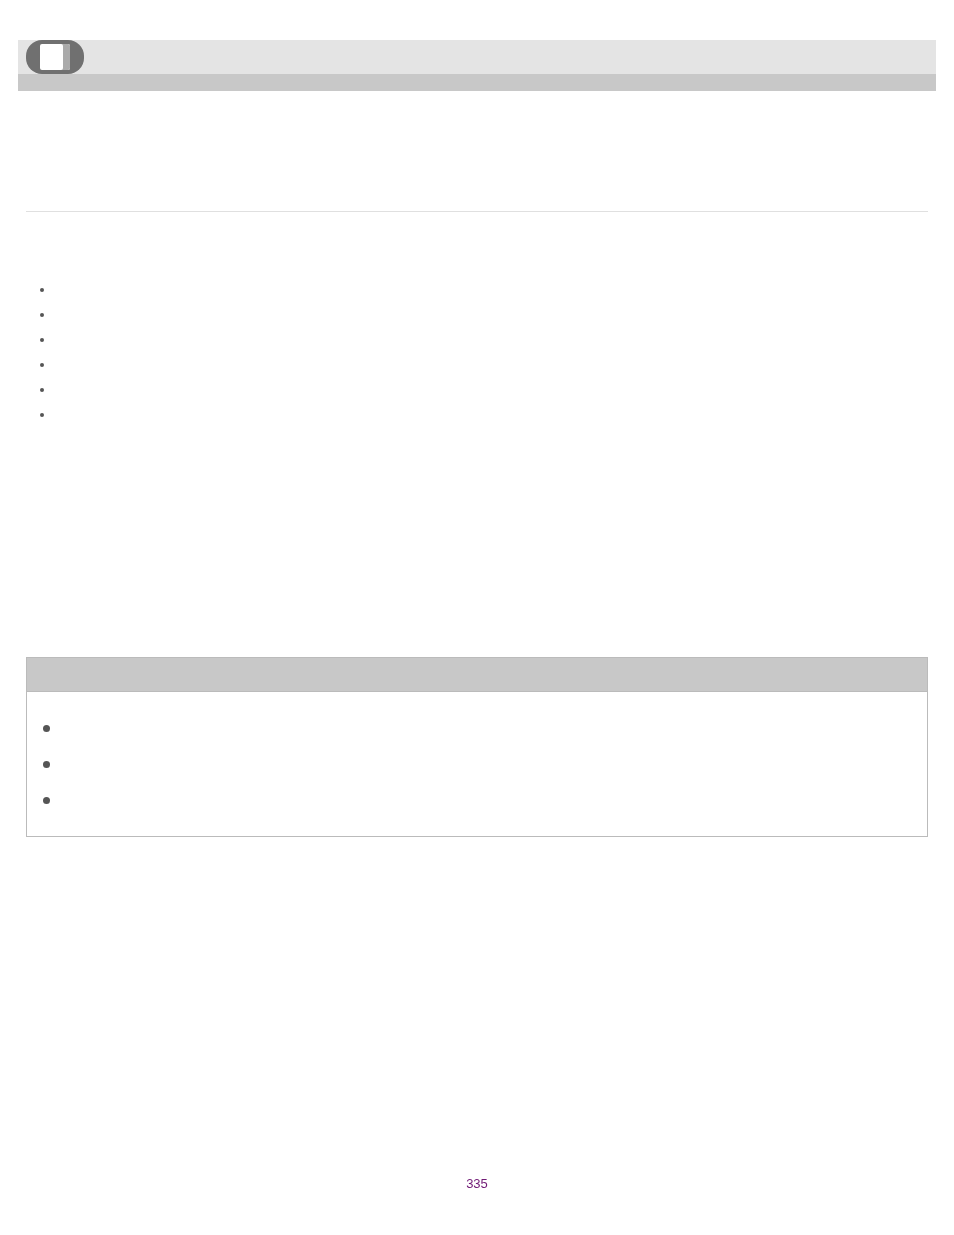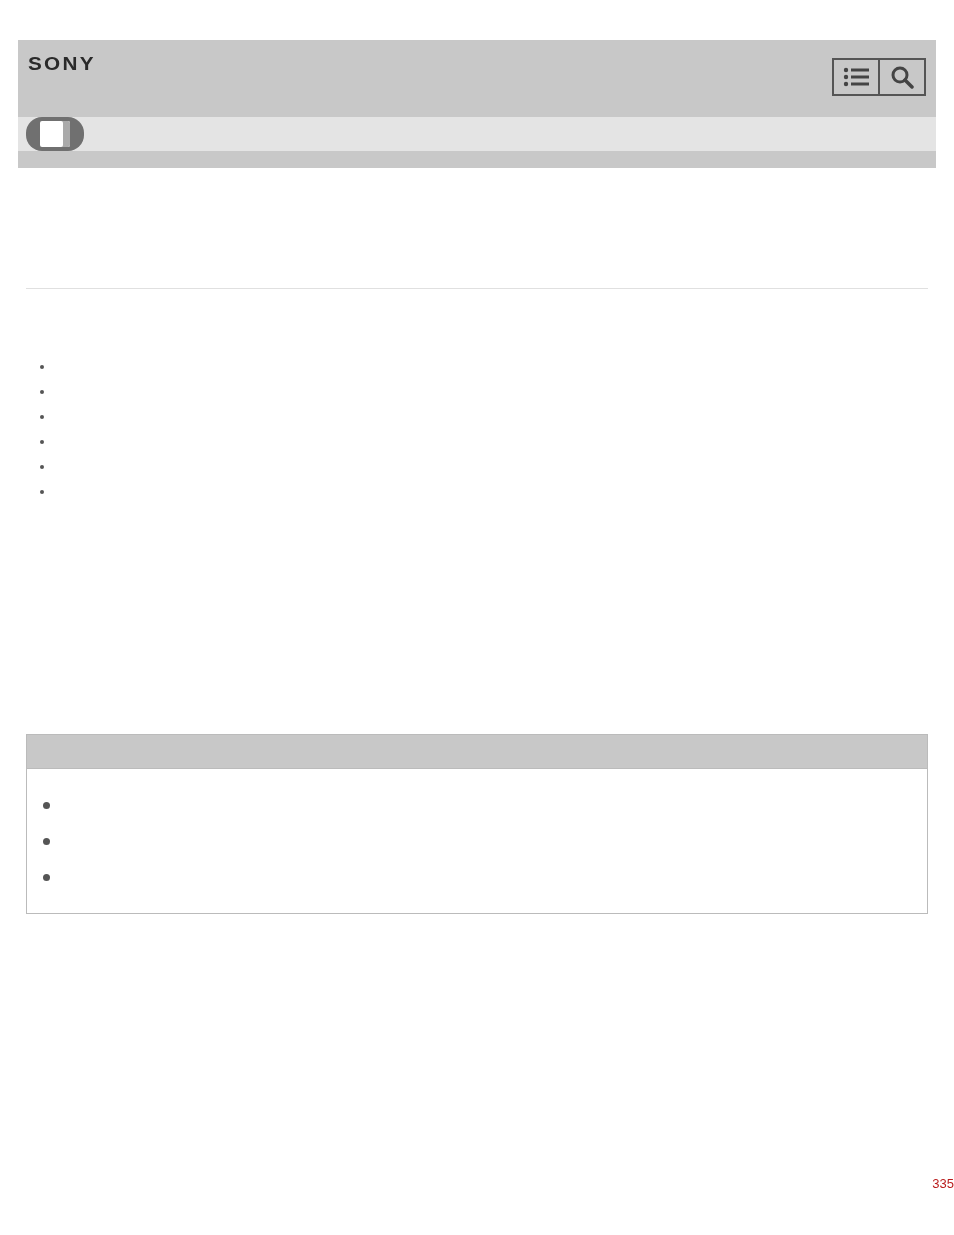--- a/index.html
+++ b/index.html
@@ -139,50 +139,29 @@
       background: #555;
       border-radius: 50%;
       display: inline-block;
       margin-right: 14px;
     }
     .page-number {
       position: absolute;
       bottom: 44px;
       left: 0;
       right: 0;
-      text-align: right;
+      text-align: center;
       font-size: 13px;
-      color: #b91c1c;
+      color: #701a75;
     }
   </style>
 </head>
 <body>
 
 <div class="page-wrap">
-  <div class="top-bar">
-    <div class="sony-logo">SONY</div>
-    <div class="top-buttons">
-      <div class="top-btn">
-        <svg class="list-icon" viewBox="0 0 26 20">
-          <circle cx="3" cy="3" r="2.2" fill="#444"></circle>
-          <rect x="8" y="1.5" width="18" height="3" fill="#444"></rect>
-          <circle cx="3" cy="10" r="2.2" fill="#444"></circle>
-          <rect x="8" y="8.5" width="18" height="3" fill="#444"></rect>
-          <circle cx="3" cy="17" r="2.2" fill="#444"></circle>
-          <rect x="8" y="15.5" width="18" height="3" fill="#444"></rect>
-        </svg>
-      </div>
-      <div class="top-btn">
-        <svg class="search-icon" viewBox="0 0 24 24">
-          <circle cx="10" cy="10" r="7" stroke="#444" stroke-width="3" fill="none"></circle>
-          <line x1="15" y1="15" x2="22" y2="22" stroke="#444" stroke-width="3.5" stroke-linecap="round"></line>
-        </svg>
-      </div>
-    </div>
-  </div>
   <div class="sub-bar">
     <div class="badge">
       <div class="badge-inner"></div>
     </div>
   </div>
   <div class="gray-strip"></div>
 
   <div class="content">
     <div class="divider"></div>
 

